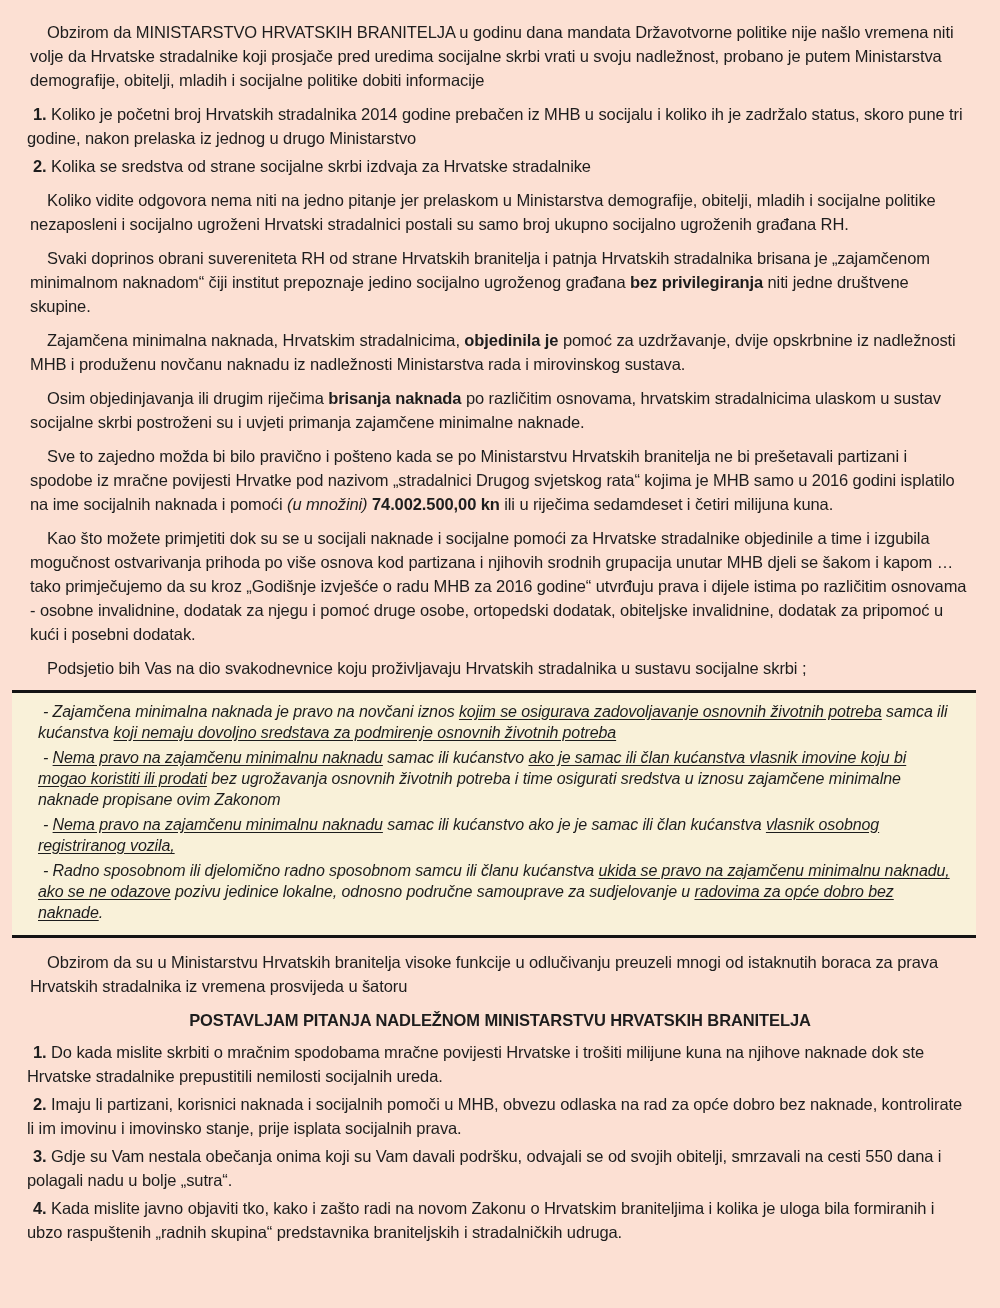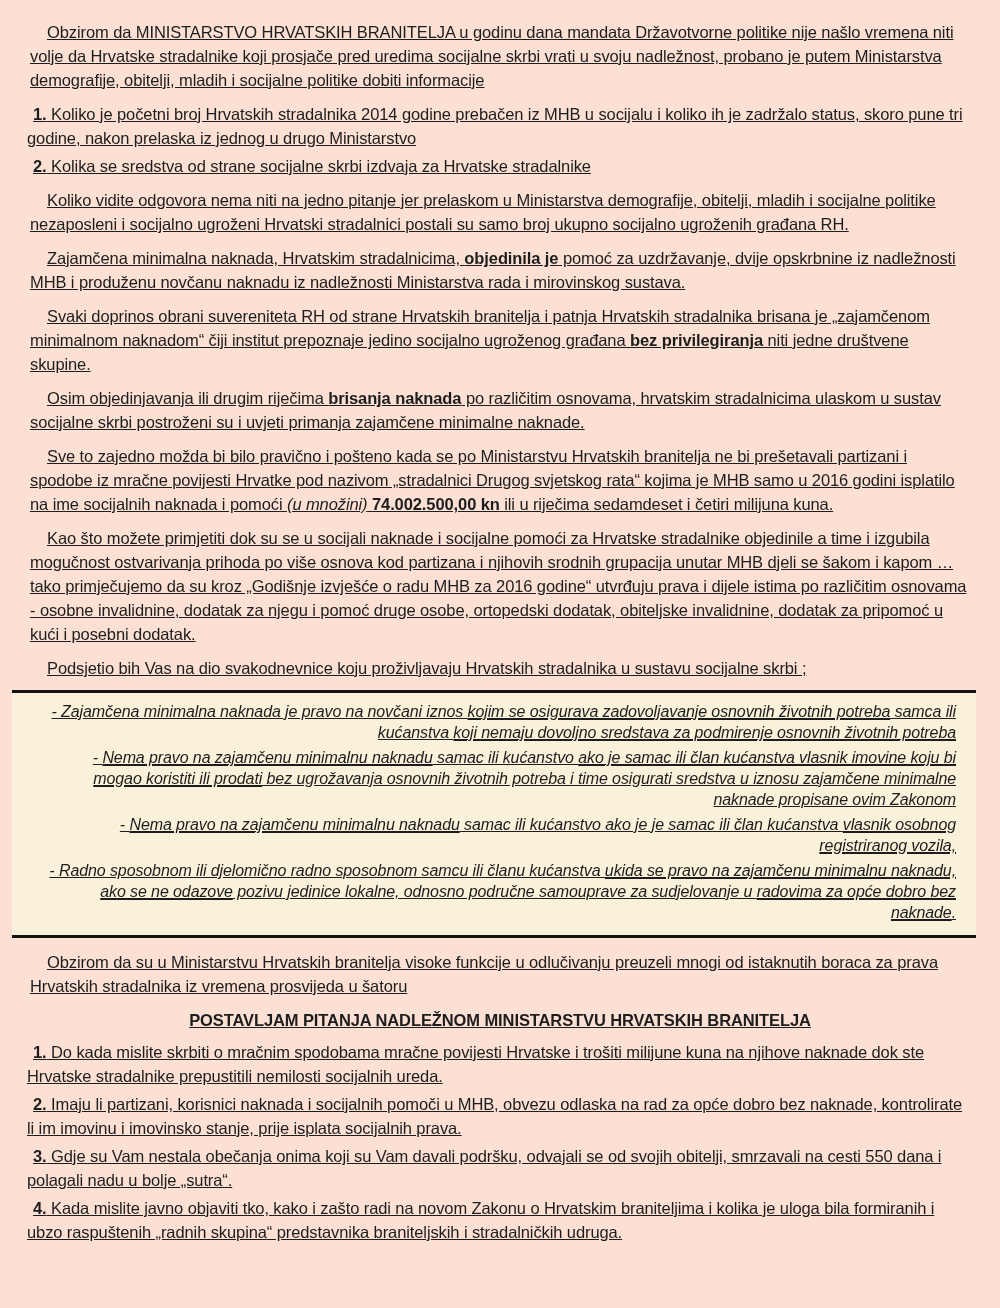--- a/index.html
+++ b/index.html
@@ -8,42 +8,41 @@
     position:relative;
     width:1000px; height:1308px;
     margin:0 auto;
     background:#fce0d3;
     overflow:hidden;
     box-sizing:border-box;
     padding-top:10px;
     font-family:"Liberation Sans", sans-serif;
     color:#1d1d1d;
   }
-  #doc { width:100%;text-decoration:underline; }
+  #doc { width:100%; }
   .para, .item, .heading, .lead {
     font-size:16.5px;
     line-height:24px;
     margin:8px 30px;
     letter-spacing:-0.1px;
   }
   .para { text-indent:17px; margin-top:10px; margin-bottom:10px; }
   .item { text-indent:6px; margin:4px 27px; }
   .heading {
     font-weight:bold;
     text-align:center;
     text-indent:0;
     margin:4px 30px 8px 30px;
   }
   .rule-box {
     background:#f9f1d9;
     border-top:3px solid #141414;
     border-bottom:3px solid #141414;
     margin:10px 24px 12px 12px;
     padding:4px 20px 8px 26px;
-    text-align:right;
   }
   .bullet {
     font-style:italic;
     font-size:16px;
     line-height:21px;
     margin:4px 0;
     text-indent:5px;
     letter-spacing:-0.1px;
   }
   .b { font-weight:bold; }
@@ -52,22 +51,22 @@
 </style>
 </head>
 <body>
 
 <div class="page">
   <main id="doc">
       <p class="para"><span>Obzirom da MINISTARSTVO HRVATSKIH BRANITELJA u godinu dana mandata Državotvorne politike nije našlo vremena niti volje da Hrvatske stradalnike koji prosjače pred uredima socijalne skrbi vrati u svoju nadležnost, probano je putem Ministarstva demografije, obitelji, mladih i socijalne politike dobiti informacije</span></p>
       <p class="item"><span class="b">1.</span><span> Koliko je početni broj Hrvatskih stradalnika 2014 godine prebačen iz MHB u socijalu i koliko ih je zadržalo status, skoro pune tri godine, nakon prelaska iz jednog u drugo Ministarstvo</span></p>
       <p class="item"><span class="b">2.</span><span> Kolika se sredstva od strane socijalne skrbi izdvaja za Hrvatske stradalnike</span></p>
       <p class="para"><span>Koliko vidite odgovora nema niti na jedno pitanje jer prelaskom u Ministarstva demografije, obitelji, mladih i socijalne politike nezaposleni i socijalno ugroženi Hrvatski stradalnici postali su samo broj ukupno socijalno ugroženih građana RH.</span></p>
+      <p class="para"><span>Svaki doprinos obrani suvereniteta RH od strane Hrvatskih branitelja i patnja Hrvatskih stradalnika brisana je „zajamčenom minimalnom naknadom“ čiji institut prepoznaje jedino socijalno ugroženog građana </span><span class="b">bez privilegiranja</span><span> niti jedne društvene skupine.</span></p>
       <p class="para"><span>Zajamčena minimalna naknada, Hrvatskim stradalnicima, </span><span class="b">objedinila je</span><span> pomoć za uzdržavanje, dvije opskrbnine iz nadležnosti MHB i produženu novčanu naknadu iz nadležnosti Ministarstva rada i mirovinskog sustava.</span></p>
-      <p class="para"><span>Svaki doprinos obrani suvereniteta RH od strane Hrvatskih branitelja i patnja Hrvatskih stradalnika brisana je „zajamčenom minimalnom naknadom“ čiji institut prepoznaje jedino socijalno ugroženog građana </span><span class="b">bez privilegiranja</span><span> niti jedne društvene skupine.</span></p>
       <p class="para"><span>Osim objedinjavanja ili drugim riječima </span><span class="b">brisanja naknada</span><span> po različitim osnovama, hrvatskim stradalnicima ulaskom u sustav socijalne skrbi postroženi su i uvjeti primanja zajamčene minimalne naknade.</span></p>
       <p class="para"><span>Sve to zajedno možda bi bilo pravično i pošteno kada se po Ministarstvu Hrvatskih branitelja ne bi prešetavali partizani i spodobe iz mračne povijesti Hrvatke pod nazivom „stradalnici Drugog svjetskog rata“ kojima je MHB samo u 2016 godini isplatilo na ime socijalnih naknada i pomoći </span><span class="i">(u množini)</span><span> </span><span class="b">74.002.500,00 kn</span><span> ili u riječima sedamdeset i četiri milijuna kuna.</span></p>
       <p class="para"><span>Kao što možete primjetiti dok su se u socijali naknade i socijalne pomoći za Hrvatske stradalnike objedinile a time i izgubila mogučnost ostvarivanja prihoda po više osnova kod partizana i njihovih srodnih grupacija unutar MHB djeli se šakom i kapom … tako primječujemo da su kroz „Godišnje izvješće o radu MHB za 2016 godine“ utvrđuju prava i dijele istima po različitim osnovama - osobne invalidnine, dodatak za njegu i pomoć druge osobe, ortopedski dodatak, obiteljske invalidnine, dodatak za pripomoć u kući i posebni dodatak.</span></p>
       <p class="para"><span>Podsjetio bih Vas na dio svakodnevnice koju proživljavaju Hrvatskih stradalnika u sustavu socijalne skrbi ;</span></p>
       <section class="rule-box">
         <p class="bullet"><span> -  Zajamčena minimalna naknada je pravo na novčani iznos </span><span class="u">kojim se osigurava zadovoljavanje osnovnih životnih potreba</span><span> samca ili kućanstva </span><span class="u">koji nemaju dovoljno sredstava za podmirenje osnovnih životnih potreba</span></p>
         <p class="bullet"><span> -  </span><span class="u">Nema pravo na zajamčenu minimalnu naknadu</span><span> samac ili kućanstvo </span><span class="u">ako je samac ili član kućanstva vlasnik imovine koju bi mogao koristiti ili prodati</span><span> bez ugrožavanja osnovnih životnih potreba i time osigurati sredstva u iznosu zajamčene minimalne naknade propisane ovim Zakonom</span></p>
         <p class="bullet"><span> -  </span><span class="u">Nema pravo na zajamčenu minimalnu naknadu</span><span> samac ili kućanstvo ako je je samac ili član kućanstva </span><span class="u">vlasnik osobnog registriranog vozila,</span></p>
         <p class="bullet"><span> -  Radno sposobnom ili djelomično radno sposobnom samcu ili članu kućanstva </span><span class="u">ukida se pravo na zajamčenu minimalnu naknadu, ako se ne odazove</span><span> pozivu jedinice lokalne, odnosno područne samouprave za sudjelovanje u </span><span class="u">radovima za opće dobro bez naknade</span><span>.</span></p>
       </section>

